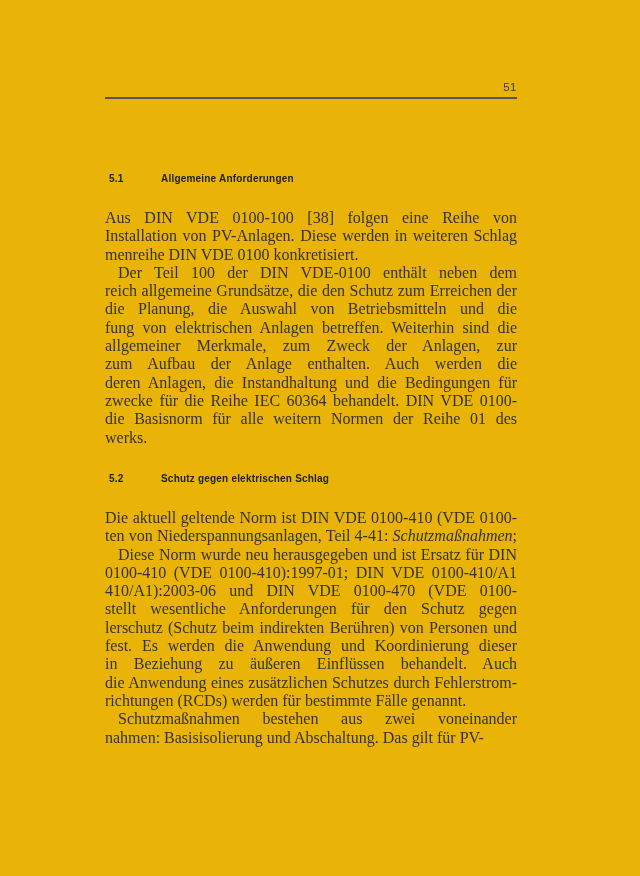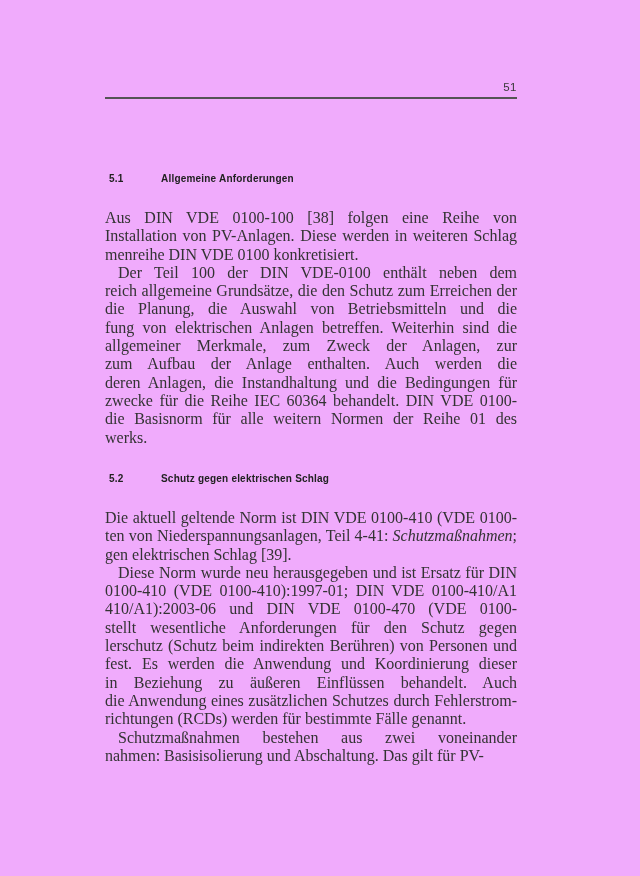--- a/index.html
+++ b/index.html
@@ -4,21 +4,21 @@
 <style>
   html, body {
     margin: 0;
     padding: 0;
     background: #ffffff;
   }
   #canvas {
     position: relative;
     width: 640px;
     height: 876px;
-    background: #f0abfc;
+    background: #eab308;
     overflow: hidden;
     color: #313131;
   }
   
   .page-number {
     position: absolute;
     top: 81px;
     left: 105px;
     width: 412px;
     text-align: right;
@@ -126,21 +126,20 @@
     </div>
 
   <div class="section-heading" id="section2-heading">
     <span class="num">5.2</span><span>Schutz gegen elektrischen Schlag</span>
   </div>
 
   <div class="body-block" id="body2">
       <div>
         <div class="line just"><span>Die aktuell geltende Norm ist DIN VDE 0100-410 (VDE 0100-410) Errich-</span></div>
         <div class="line just"><span>ten von Niederspannungsanlagen, Teil 4-41: </span><span class="it">Schutzmaßnahmen</span><span>; Schutz ge-</span></div>
-        <div class="line last"><span>gen elektrischen Schlag [39].</span></div>
       </div>
       <div>
         <div class="line just indent"><span>Diese Norm wurde neu herausgegeben und ist Ersatz für DIN VDE</span></div>
         <div class="line just"><span>0100-410 (VDE 0100-410):1997-01; DIN VDE 0100-410/A1 (VDE 0100-</span></div>
         <div class="line just"><span>410/A1):2003-06 und DIN VDE 0100-470 (VDE 0100-470):1996-02. Sie</span></div>
         <div class="line just"><span>stellt wesentliche Anforderungen für den Schutz gegen elektrischen Schlag,</span></div>
         <div class="line just"><span>lerschutz (Schutz beim indirekten Berühren) von Personen und Nutztieren</span></div>
         <div class="line just"><span>fest. Es werden die Anwendung und Koordinierung dieser Anforderungen</span></div>
         <div class="line just"><span>in Beziehung zu äußeren Einflüssen behandelt. Auch Anforderungen für</span></div>
         <div class="line just"><span>die Anwendung eines zusätzlichen Schutzes durch Fehlerstrom-Schutzein-</span></div>

